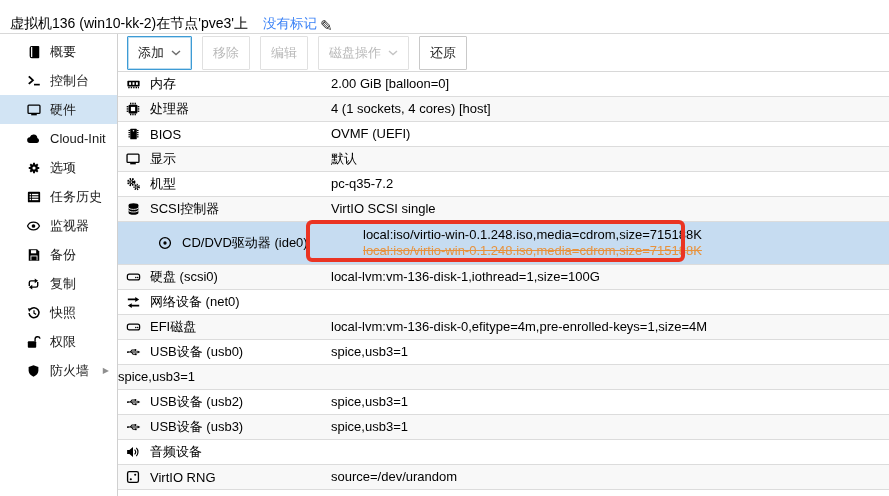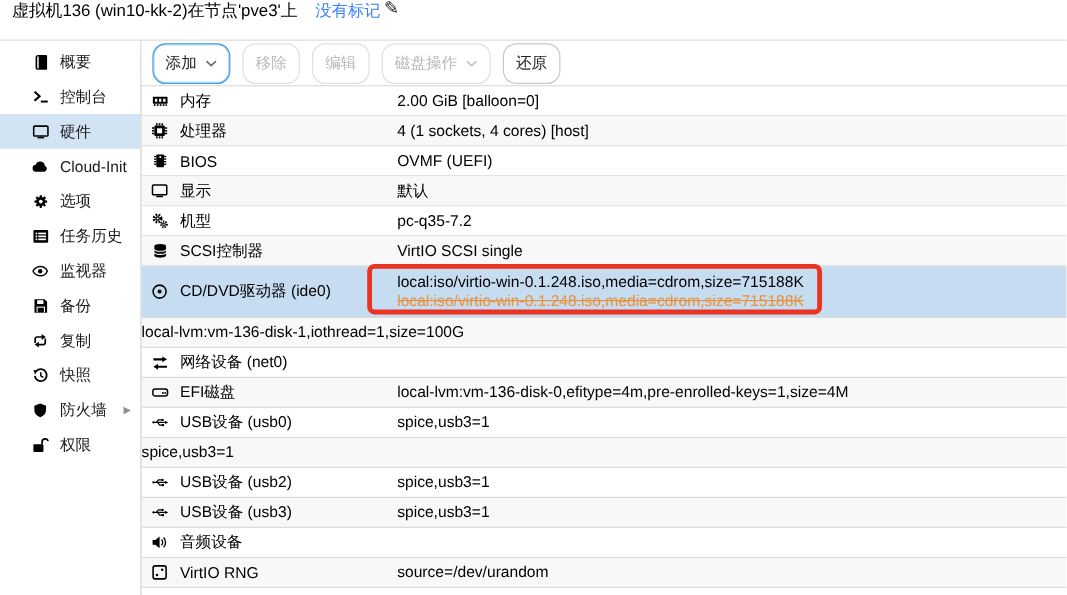--- a/index.html
+++ b/index.html
@@ -1,49 +1,49 @@
 <!DOCTYPE html>
 <html><head>
 <meta charset="utf-8">
 <style>
   html,body{margin:0;padding:0;background:#fff;}
   .page{position:relative;width:889px;height:496px;background:#fff;overflow:hidden;
         font-family:"Liberation Sans","DejaVu Sans",sans-serif;font-size:13px;color:#010101;}
 
   
-  .titlebar{height:34px;display:flex;align-items:flex-start;padding:0 10px;border-bottom:1px solid #d8d8d8;box-sizing:border-box;background:#fff;}
+  .titlebar{height:34px;display:flex;align-items:flex-end;padding:0 10px;border-bottom:1px solid #d8d8d8;box-sizing:border-box;background:#fff;}
   .vm-title{font-size:14px;color:#000;}
   .tags-label{color:#3b82f6;font-size:13.5px;margin-left:15px;}
   .pencil{font-size:15px;color:#1c1c1c;margin-left:3px;cursor:pointer;line-height:1;}
 
   
   .content{display:flex;height:462px;}
   .sidebar{width:118px;box-sizing:border-box;border-right:1px solid #d0d0d0;padding-top:3px;background:#fff;flex:none;}
   .main{flex:1;display:flex;flex-direction:column;min-width:0;}
 
   
   .side-item{height:29px;display:flex;align-items:center;gap:9px;padding:0 8px 0 26px;cursor:pointer;color:#1a1a1a;}
   .side-item.selected{background:#d2e4f4;}
   .icn{width:15px;flex:none;display:inline-flex;justify-content:center;align-items:center;color:#000;}
   .side-arrow{margin-left:auto;color:#8f8f8f;font-size:8px;line-height:1;}
 
   
   .toolbar{height:38px;flex:none;display:flex;align-items:center;gap:10px;padding:0 0 0 9px;border-bottom:1px solid #d8d8d8;box-sizing:border-box;background:#fff;}
   .tbtn{display:inline-flex;align-items:center;gap:7px;height:26px;padding:16px 10px;background:#fff;
-        border:1px solid #c9c9c9;border-radius:11px;font-size:13px;color:#242424;cursor:pointer;box-sizing:border-box;}
+        border:1px solid #c9c9c9;border-radius:1px;font-size:13px;color:#242424;cursor:pointer;box-sizing:border-box;}
   .tbtn.focused{border:1px solid #3d9bd5;box-shadow:0 0 0 1px rgba(61,155,213,.35) inset;}
   .tbtn.disabled{color:#b9b9b9;border-color:#e0e0e0;cursor:default;}
   .tbtn .chev{display:inline-flex;color:#6d6d6d;}
   .tbtn.disabled .chev{color:#c4c4c4;}
 
   
   .hwtable{flex:1;overflow:hidden;}
   .hw-row{display:flex;height:25px;box-sizing:border-box;border-bottom:1px solid #dcdcdc;background:#fff;cursor:pointer;}
   .hw-row.alt{background:#f8f8f8;}
-  .hw-row.selected{background:#c6dcf1;}
+  .hw-row.selected{background:#c6dcf1;padding-left:32px;}
   .hw-row.tall{height:43px;}
   .hw-key{width:213px;flex:none;display:flex;align-items:center;gap:9px;padding-left:7px;box-sizing:border-box;}
   .hw-icon{width:16px;flex:none;display:inline-flex;justify-content:center;align-items:center;color:#000;}
   .hw-val{flex:1;display:flex;flex-direction:column;justify-content:center;line-height:16px;white-space:nowrap;}
   .pending{color:#e8923c;text-decoration:line-through;}
 
   
   .annotation-box{position:absolute;left:306px;top:220px;width:379px;height:42px;
                   border:4px solid #ea3423;border-radius:6px;pointer-events:none;z-index:5;box-sizing:border-box;}
 </style>
@@ -164,35 +164,35 @@
             <svg viewBox="0 0 16 16" width="14" height="14">
               <path d="M3.6 3.9A5.7 5.7 0 1 1 2.3 8.2" fill="none" stroke="currentColor" stroke-width="1.7"></path>
               <path fill="currentColor" d="M1 2.6l3.9.5L2.5 6.9z"></path>
               <path d="M8 4.8v3.4l2.4 1.4" fill="none" stroke="currentColor" stroke-width="1.4"></path>
             </svg>
           </span>
           <span>快照</span>
         </div>
         <div class="side-item">
           <span class="icn">
-            <svg viewBox="0 0 16 16" width="13" height="14">
-              <path fill="currentColor" d="M8 1l6 2.2v4.3c0 3.6-2.4 6.1-6 7.5-3.6-1.4-6-3.9-6-7.5V3.2z"></path>
-            </svg>
-          </span>
-          <span>防火墙</span>
-          <span class="side-arrow">▶</span>
-        </div>
-        <div class="side-item">
-          <span class="icn">
             <svg viewBox="0 0 16 16" width="15" height="14">
               <path d="M9.8 7.2V4.9a2.9 2.9 0 0 1 5.7-.8" fill="none" stroke="currentColor" stroke-width="1.6"></path>
               <rect x="1.5" y="7.2" width="9.6" height="7.3" rx="1" fill="currentColor"></rect>
             </svg>
           </span>
           <span>权限</span>
+        </div>
+        <div class="side-item">
+          <span class="icn">
+            <svg viewBox="0 0 16 16" width="13" height="14">
+              <path fill="currentColor" d="M8 1l6 2.2v4.3c0 3.6-2.4 6.1-6 7.5-3.6-1.4-6-3.9-6-7.5V3.2z"></path>
+            </svg>
+          </span>
+          <span>防火墙</span>
+          <span class="side-arrow">▶</span>
         </div>
       </nav>
     <div class="main">
       <div class="toolbar" id="toolbar">
           <button class="tbtn focused">
             <span>添加</span>
             <span class="chev">
               <svg viewBox="0 0 10 6" width="10" height="6">
                 <path d="M1 1l4 3.6L9 1" fill="none" stroke="currentColor" stroke-width="1.4"></path>
               </svg>
@@ -357,20 +357,30 @@
                 </svg>
               </span>
               <span>CD/DVD驱动器 (ide0)</span>
             </div>
             <div class="hw-val">
               <span>local:iso/virtio-win-0.1.248.iso,media=cdrom,size=715188K</span>
               <span class="pending">local:iso/virtio-win-0.1.248.iso,media=cdrom,size=715188K</span>
             </div>
           </div>
           <div class="hw-row alt">
+            <div class="hw-key">
+              <span class="hw-icon">
+                <svg viewBox="0 0 16 16" width="15" height="14">
+                  <rect x="1" y="4.8" width="14" height="6.6" rx="2.2" fill="none" stroke="currentColor" stroke-width="1.4"></rect>
+                  <circle cx="10.6" cy="8.6" r="0.9" fill="currentColor"></circle>
+                  <circle cx="12.8" cy="8.6" r="0.9" fill="currentColor"></circle>
+                </svg>
+              </span>
+              <span>硬盘 (scsi0)</span>
+            </div>
             <div class="hw-val">
               <span>local-lvm:vm-136-disk-1,iothread=1,size=100G</span>
             </div>
           </div>
           <div class="hw-row">
             <div class="hw-key">
               <span class="hw-icon">
                 <svg viewBox="0 0 16 16" width="15" height="14">
                   <g fill="currentColor">
                     <path d="M1.5 4.1h8.5V2.3L14.5 5.1 10 7.9V6.1H1.5z"></path>

